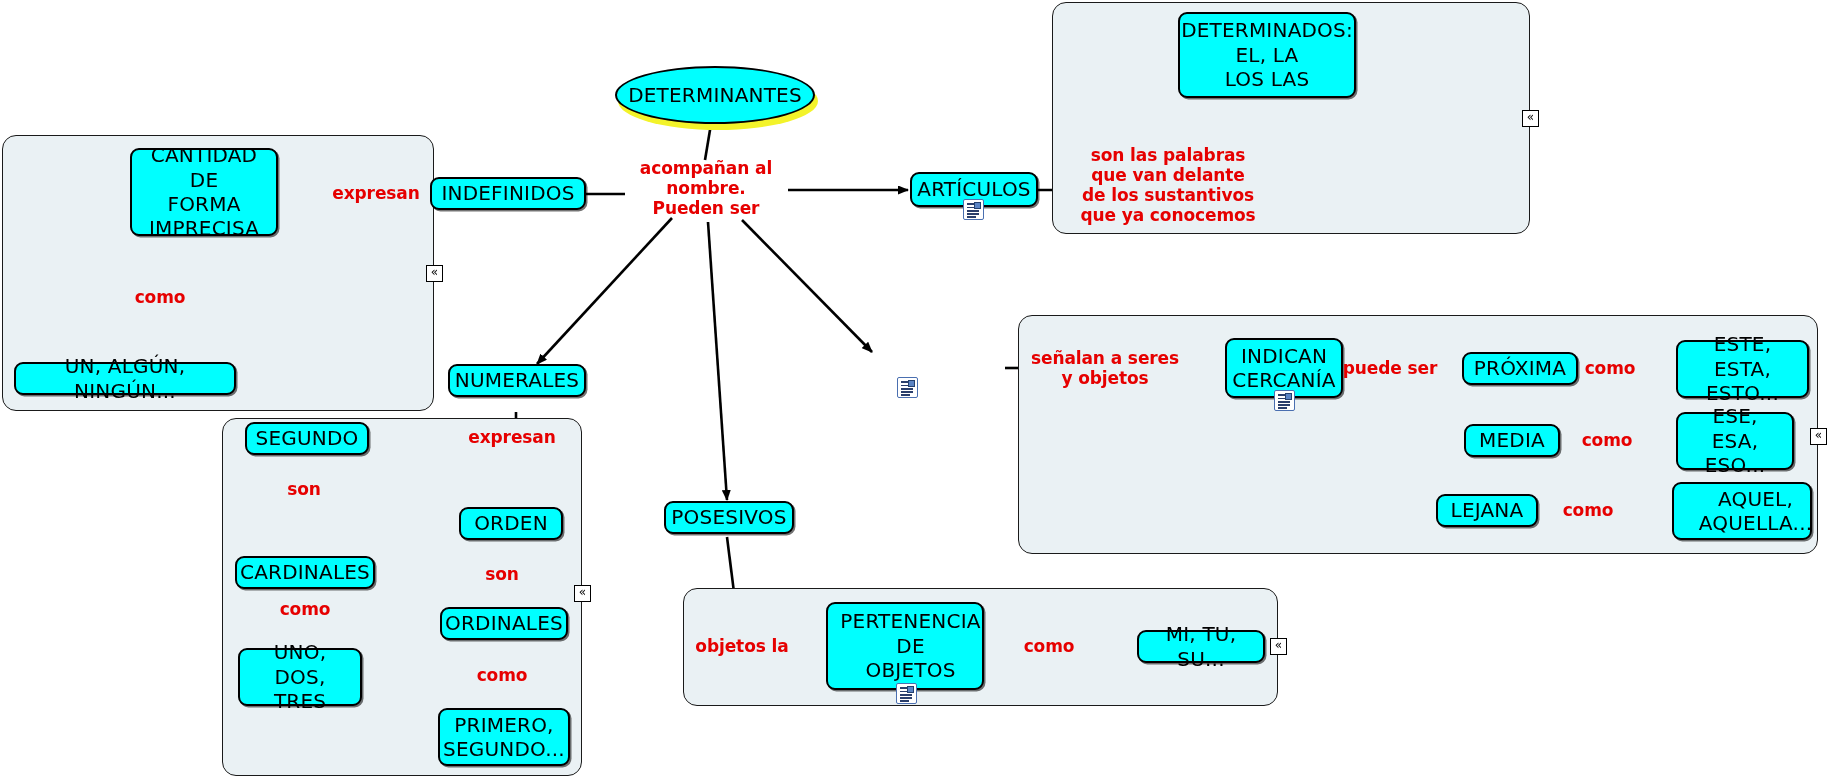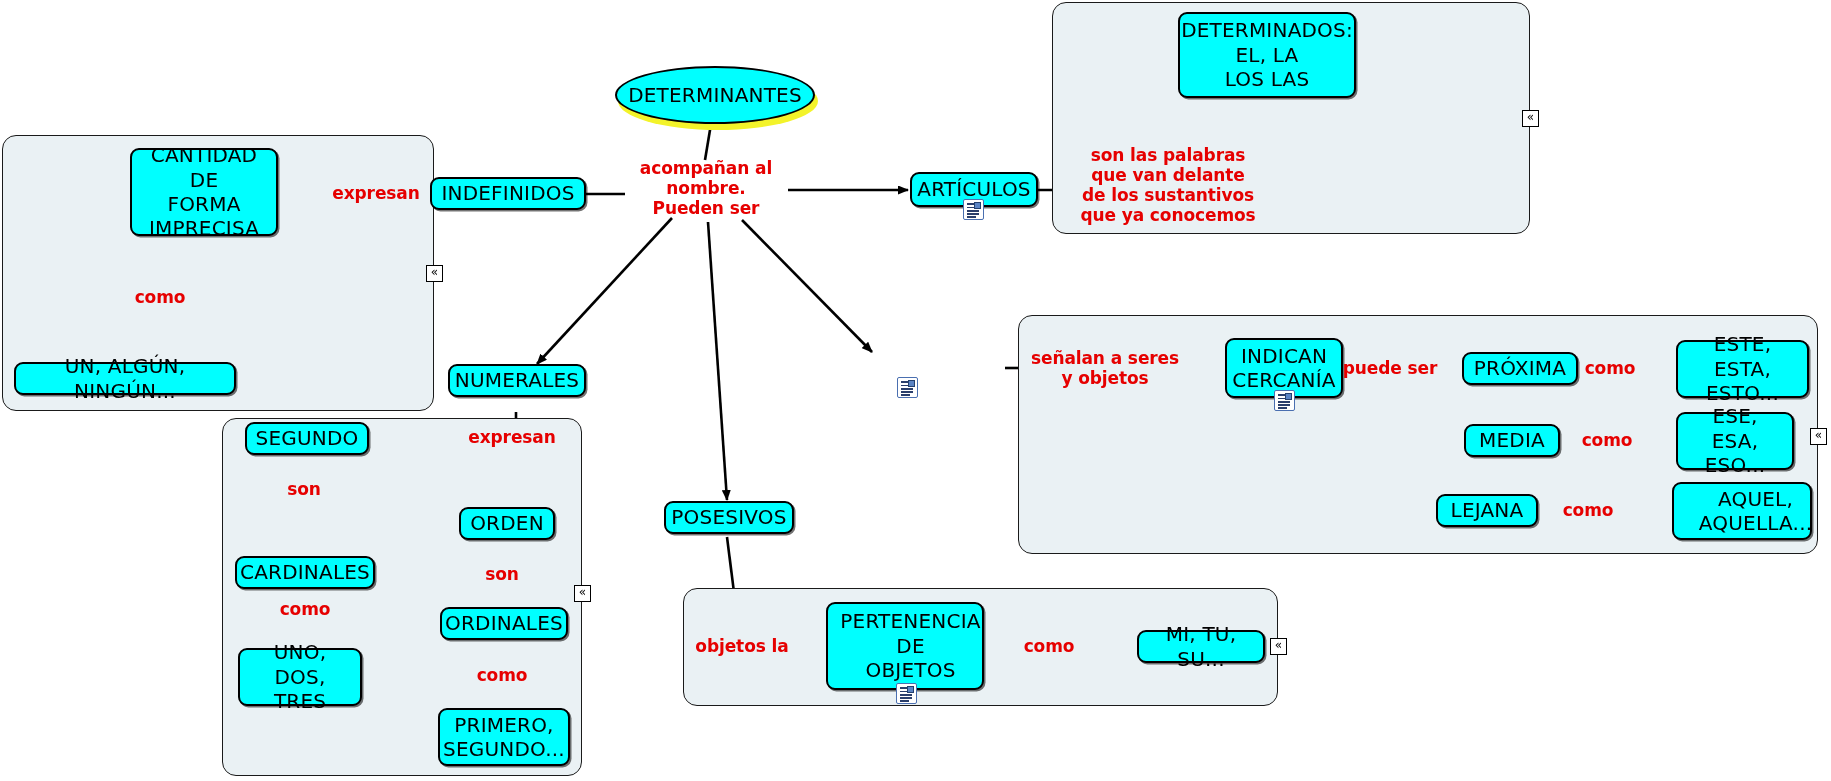--- a/index.html
+++ b/index.html
@@ -208,21 +208,21 @@
 
   <div class="lbl" style="left:272px;top:479px;width:64px;">son</div>
 
   <div class="node" style="left:235px;top:556px;width:140px;height:33px;">CARDINALES</div>
 
   <div class="lbl" style="left:270px;top:599px;width:70px;">como</div>
 
   <div class="node" style="left:238px;top:648px;width:124px;height:58px;">UNO, DOS,
 TRES</div>
 
-  <div class="node" style="left:459px;top:507px;width:96px;height:33px;text-align:right;">ORDEN</div>
+  <div class="node" style="left:459px;top:507px;width:104px;height:33px;text-align:right;">ORDEN</div>
 
   <div class="lbl" style="left:470px;top:564px;width:64px;">son</div>
 
   <div class="node" style="left:440px;top:607px;width:128px;height:33px;">ORDINALES</div>
 
   <div class="lbl" style="left:467px;top:665px;width:70px;">como</div>
 
   <div class="node" style="left:438px;top:708px;width:132px;height:58px;">PRIMERO,
 SEGUNDO...</div>
 

